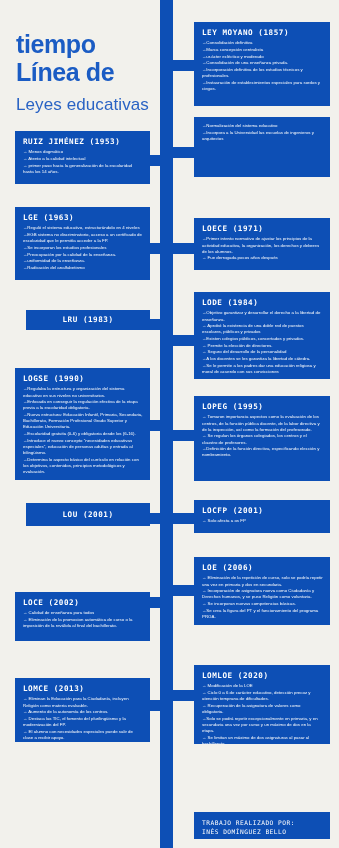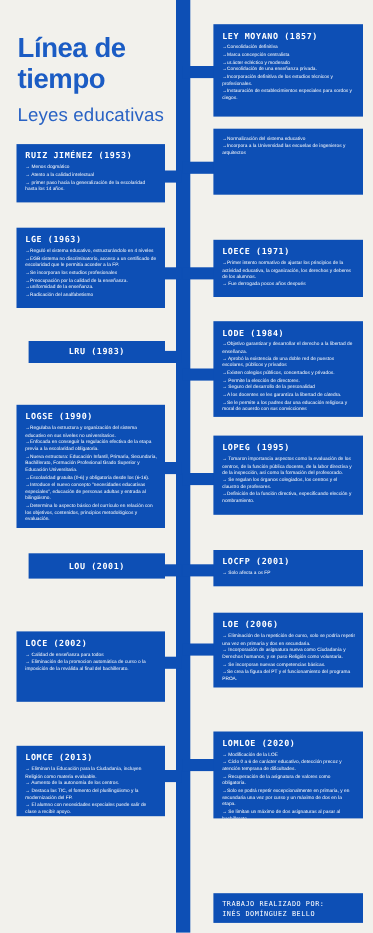--- a/index.html
+++ b/index.html
@@ -113,22 +113,22 @@
   <div class="connector conn-left" style="top:420px;"></div>
   <div class="connector conn-right" style="top:430px;"></div>
   <div class="connector conn-left" style="top:513px;"></div>
   <div class="connector conn-right" style="top:513px;"></div>
   <div class="connector conn-right" style="top:585px;"></div>
   <div class="connector conn-left" style="top:597px;"></div>
   <div class="connector conn-left" style="top:700px;"></div>
   <div class="connector conn-right" style="top:690px;"></div>
 
   <div class="title-wrap">
+    <h1 class="title">tiempo</h1>
     <h1 class="title">Línea de</h1>
-    <h1 class="title">tiempo</h1>
     <p class="subtitle">Leyes educativas</p>
   </div>
 
   <div class="card" style="left:194px;top:22px;width:136px;height:84px;">
     <div class="card-title">LEY MOYANO (1857)</div>
     <div class="card-body">
         <div>→Consolidación definitiva</div>
         <div>→Marca concepción centralista</div>
         <div>→ur.ácter ecléctico y moderado</div>
         <div>→Consolidación de una enseñanza privada.</div>
@@ -195,21 +195,21 @@
     <div class="card-body">
         <div>→Regulaba la estructura y organización del sistema educativo en sus niveles no universitarios.</div>
         <div>→Enfocada en conseguir la regulación efectiva de la etapa previa a la escolaridad obligatoria.</div>
         <div>→Nueva estructura: Educación Infantil, Primaria, Secundaria, Bachillerato, Formación Profesional Grado Superior y Educación Universitaria.</div>
         <div>→Escolaridad gratuita (0-6) y obligatoria desde los (6-16).</div>
         <div>→Introduce el nuevo concepto "necesidades educativas especiales", educación de personas adultas y entrada al bilingüismo.</div>
         <div>→Determina lo aspecto básico del currículo en relación con los objetivos, contenidos, principios metodológicos y evaluación.</div>
       </div>
   </div>
 
-  <div class="card" style="left:194px;top:396px;width:136px;height:72px;">
+  <div class="card" style="left:194px;top:396px;width:136px;height:85px;">
     <div class="card-title">LOPEG (1995)</div>
     <div class="card-body">
         <div>→ Tomaron importancia aspectos como la evaluación de los centros, de la función pública docente, de la labor directiva y de la inspección, así como la formación del profesorado.</div>
         <div>→ Se regulan los órganos colegiados, los centros y el claustro de profesores.</div>
         <div>→Definición de la función directiva, especificando elección y nombramiento.</div>
       </div>
   </div>
 
   <div class="card center-label" style="left:26px;top:503px;width:124px;height:23px;">
     <div class="card-title">LOU (2001)</div>
@@ -225,21 +225,21 @@
   <div class="card" style="left:194px;top:557px;width:136px;height:68px;">
     <div class="card-title">LOE (2006)</div>
     <div class="card-body">
         <div>→ Eliminación de la repetición de curso, solo se podría repetir una vez en primaria y dos en secundaria.</div>
         <div>→ Incorporación de asignatura nueva como Ciudadanía y Derechos humanos, y se puso Religión como voluntaria.</div>
         <div>→ Se incorporan nuevas competencias básicas.</div>
         <div>→Se crea la figura del PT y el funcionamiento del programa PROA.</div>
       </div>
   </div>
 
-  <div class="card" style="left:15px;top:574px;width:135px;height:64px;">
+  <div class="card" style="left:15px;top:592px;width:135px;height:49px;">
     <div class="card-title">LOCE (2002)</div>
     <div class="card-body">
         <div>→ Calidad de enseñanza para todos</div>
         <div>→ Eliminación de la promocion automática de curso o la imposición de la reválida al final del bachillerato.</div>
       </div>
   </div>
 
   <div class="card" style="left:15px;top:678px;width:135px;height:64px;">
     <div class="card-title">LOMCE (2013)</div>
     <div class="card-body">

